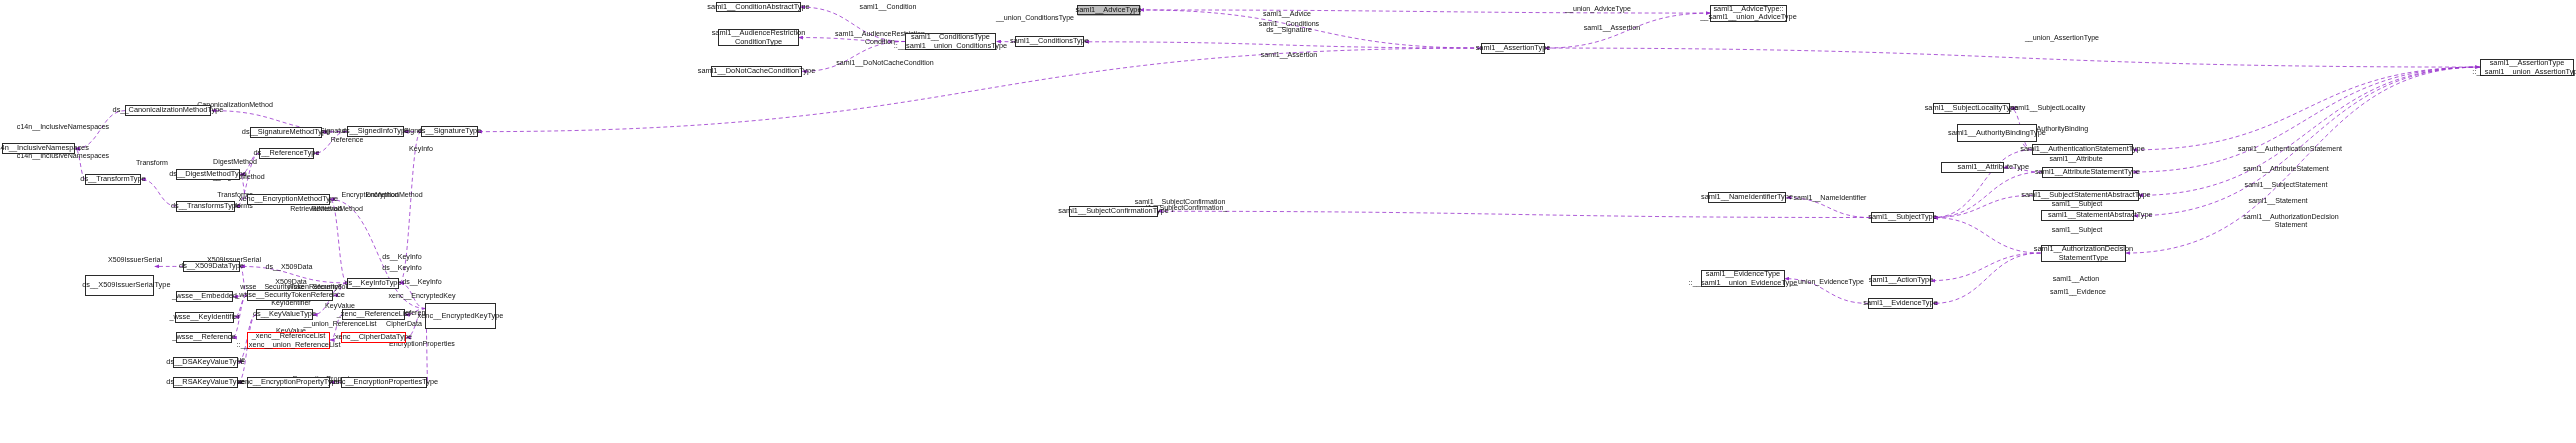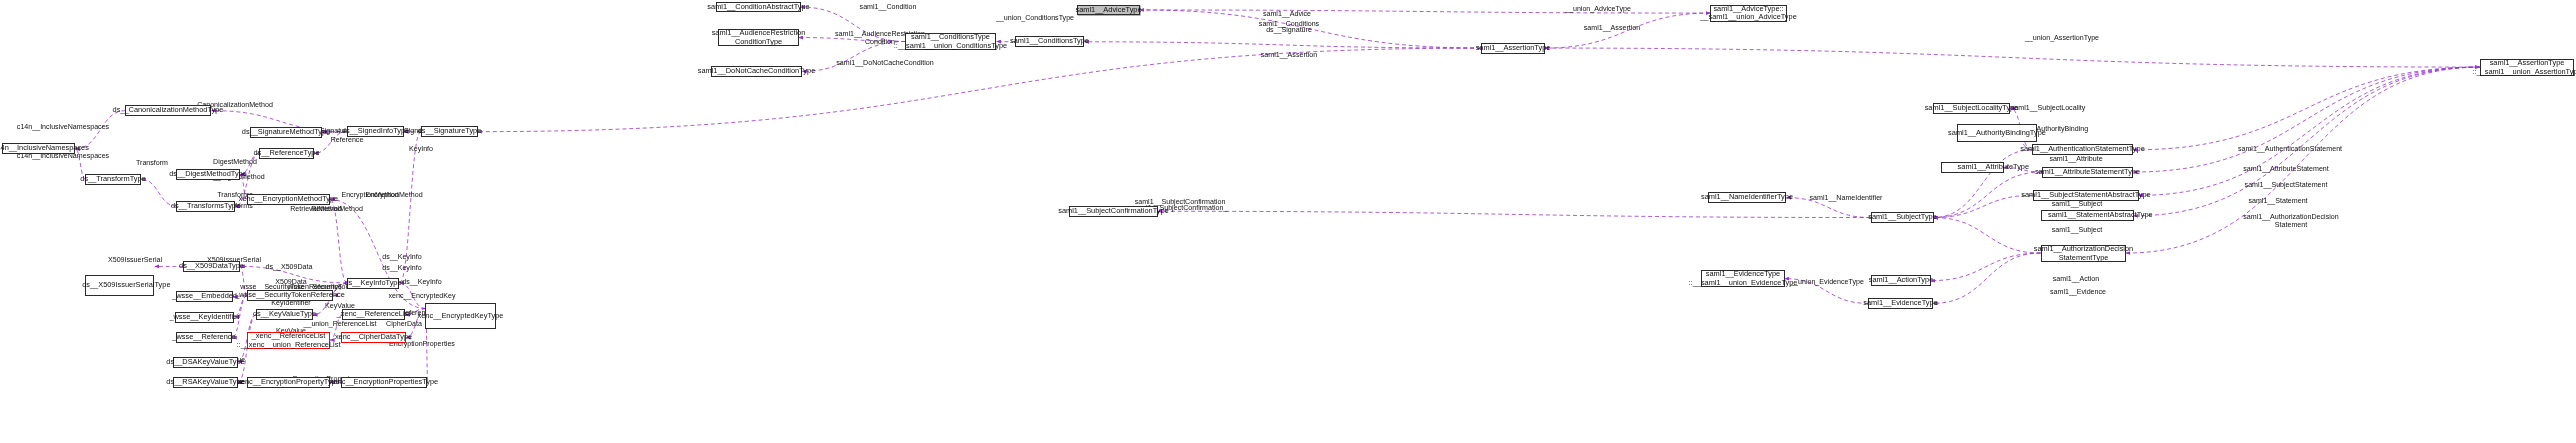--- a/index.html
+++ b/index.html
@@ -203,21 +203,21 @@
       <div class="elabel" style="left: 2278px; top: 201px;">saml1__Statement</div>
       <div class="elabel" style="left: 2291px; top: 221px;">saml1__AuthorizationDecision
 Statement</div>
       <div class="elabel" style="left: 2076px; top: 159px;">saml1__Attribute</div>
       <div class="elabel" style="left: 2077px; top: 173px;">saml1__Subject</div>
       <div class="elabel" style="left: 2077px; top: 204px;">saml1__Subject</div>
       <div class="elabel" style="left: 2077px; top: 230px;">saml1__Subject</div>
       <div class="elabel" style="left: 2077px; top: 250px;">saml1__Subject</div>
       <div class="elabel" style="left: 2076px; top: 279px;">saml1__Action</div>
       <div class="elabel" style="left: 2078px; top: 292px;">saml1__Evidence</div>
-      <div class="elabel" style="left: 1830px; top: 198px; margin-left: 16px;">saml1__NameIdentifier</div>
+      <div class="elabel" style="left: 1830px; top: 198px;">saml1__NameIdentifier</div>
       <div class="elabel" style="left: 1827px; top: 282px;">__union_EvidenceType</div>
       <div class="elabel" style="left: 1180px; top: 202px;">saml1__SubjectConfirmation</div>
       <div class="elabel" style="left: 1180px; top: 208px;">saml1__SubjectConfirmation_</div>
       <div class="elabel" style="left: 235px; top: 105px;">CanonicalizationMethod</div>
       <div class="elabel" style="left: 63px; top: 127px;">c14n__InclusiveNamespaces</div>
       <div class="elabel" style="left: 63px; top: 156px;">c14n__InclusiveNamespaces</div>
       <div class="elabel" style="left: 152px; top: 163px;">Transform</div>
       <div class="elabel" style="left: 235px; top: 162px;">DigestMethod</div>
       <div class="elabel" style="left: 235px; top: 177px;">ds__DigestMethod</div>
       <div class="elabel" style="left: 235px; top: 195px;">Transforms</div>

